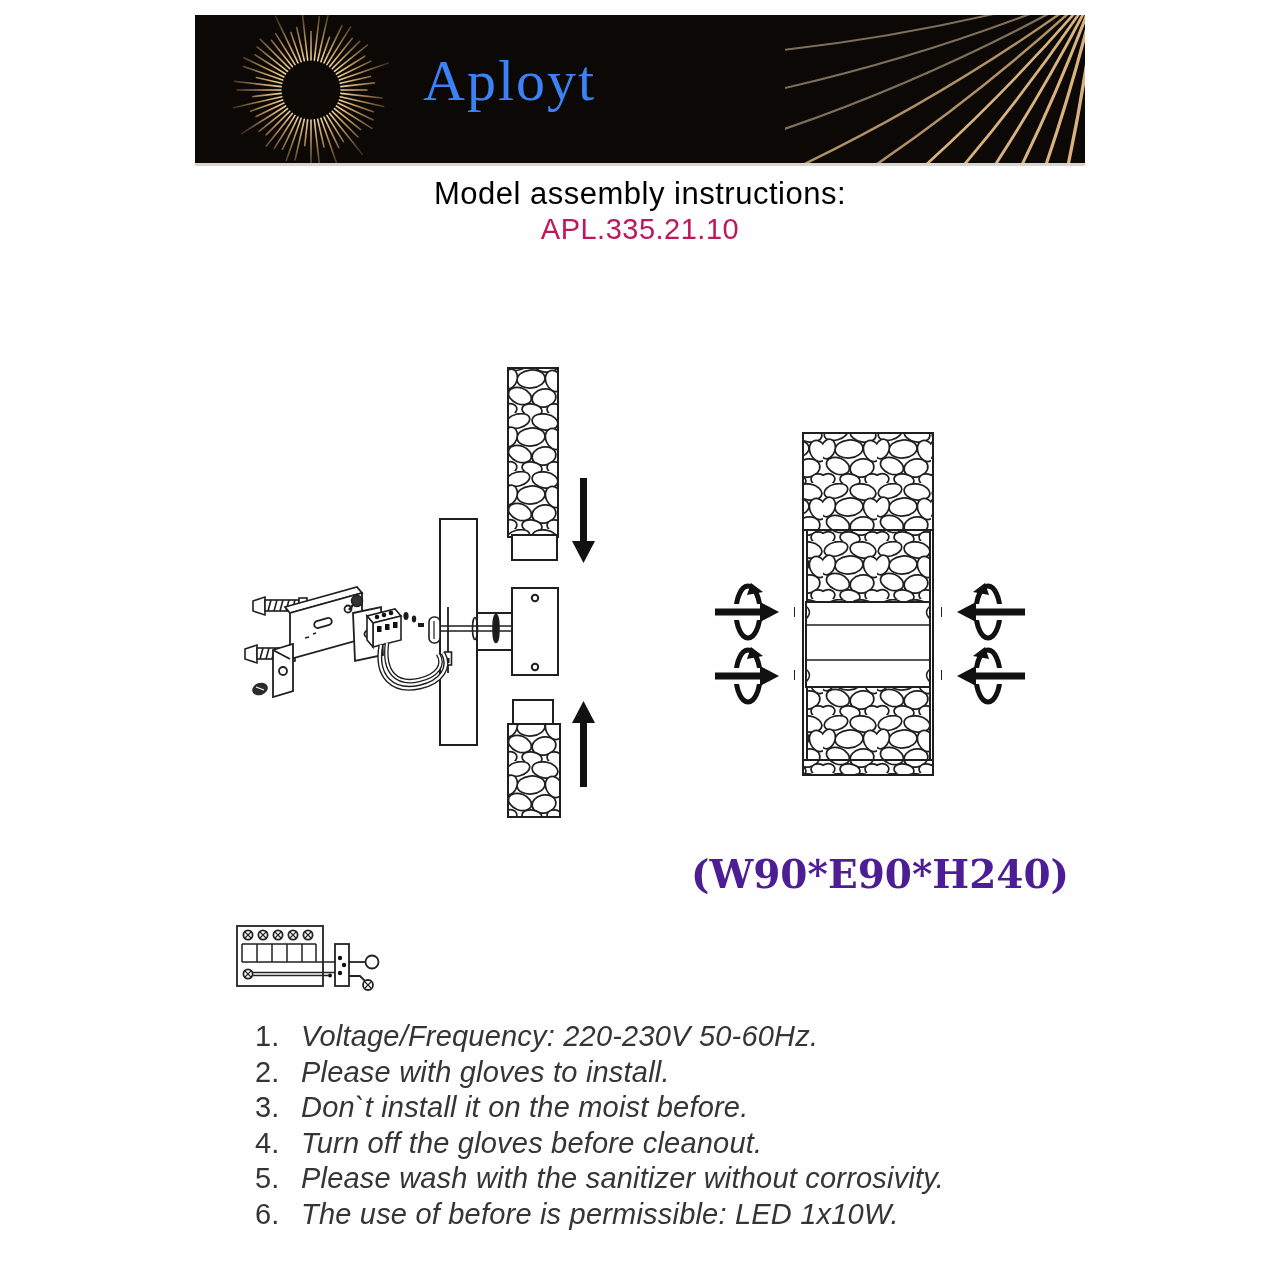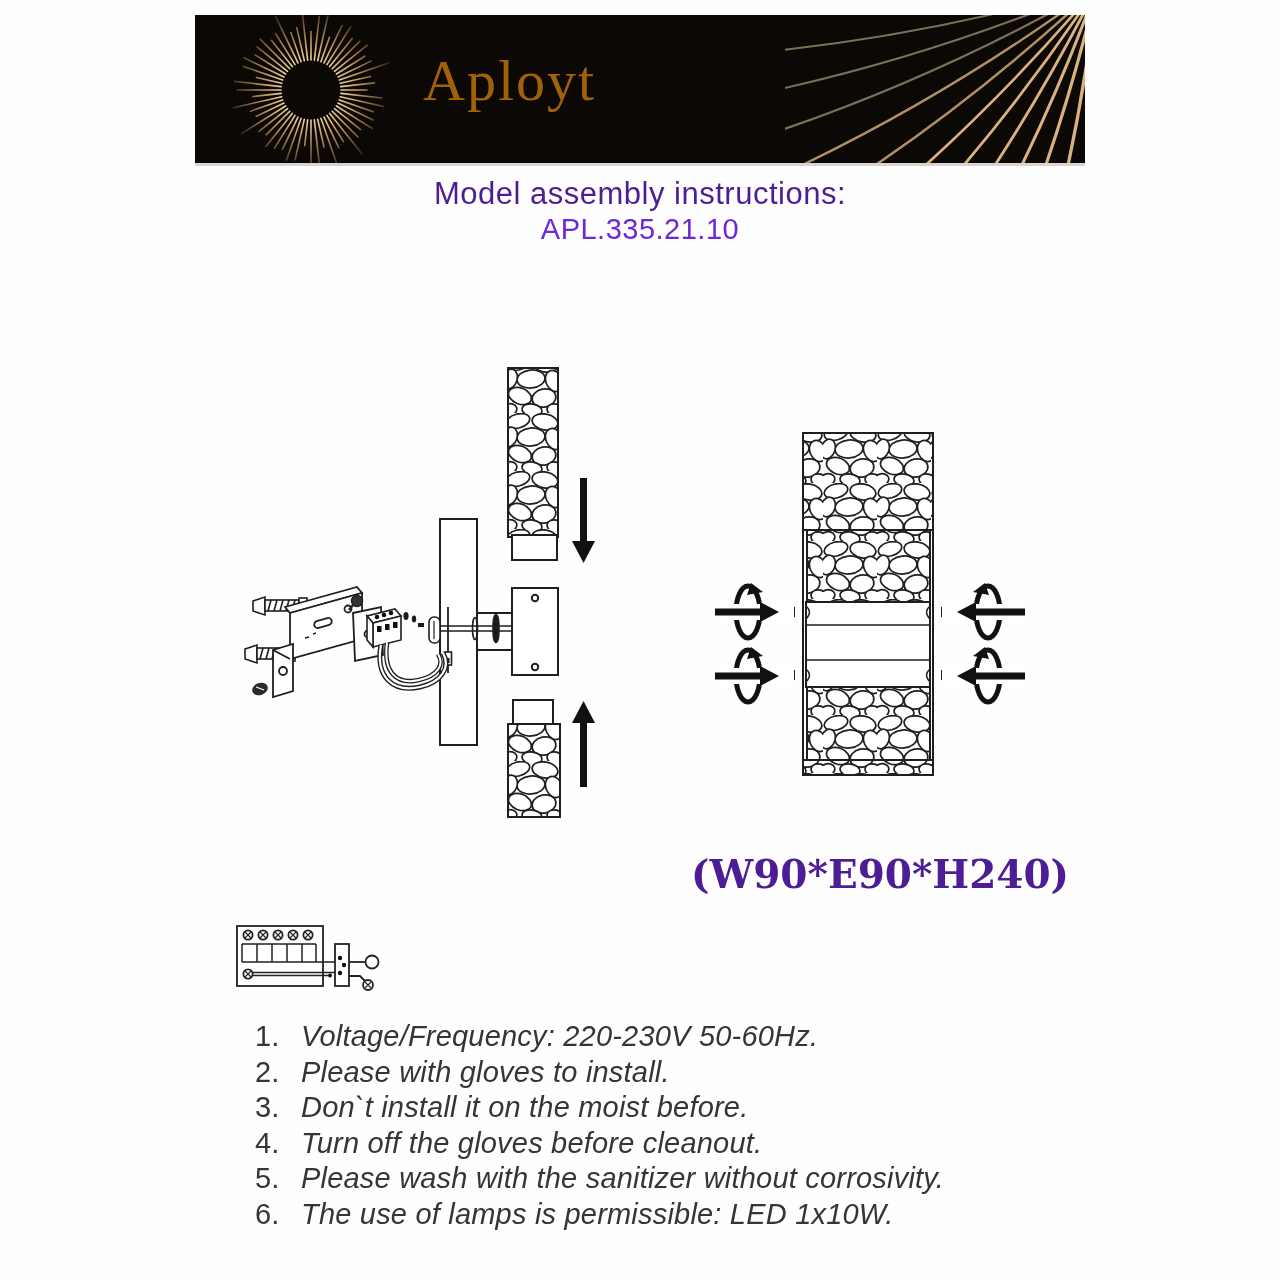--- a/index.html
+++ b/index.html
@@ -9,31 +9,31 @@
   }
   
   .banner{
     position:absolute;left:195px;top:15px;width:890px;height:148px;
     background:#0b0806;border-bottom:3px solid #d8d4cf;overflow:hidden;
   }
   .sunburst{position:absolute;left:28px;top:0;width:180px;height:148px;}
   .wordmark{
     position:absolute;left:228px;top:32px;
     font-family:"Liberation Serif", serif;font-size:58px;font-weight:400;
-    color:#a16207;letter-spacing:2px;
+    color:#3b82f6;letter-spacing:2px;
   }
   .fanrays{position:absolute;right:0;top:0;width:300px;height:148px;}
   
   .title-line1{
     position:absolute;left:0;top:176px;width:1280px;text-align:center;
-    font-size:31px;letter-spacing:.5px;color:#4c1d95;
+    font-size:31px;letter-spacing:.5px;color:#000000;
   }
   .title-line2{
     position:absolute;left:0;top:213px;width:1280px;text-align:center;
-    font-size:29px;letter-spacing:.5px;color:#6d28d9;
+    font-size:29px;letter-spacing:.5px;color:#be185d;
   }
   
   .svg-exploded{position:absolute;left:235px;top:355px;width:405px;height:490px;}
   .svg-assembled{position:absolute;left:715px;top:425px;width:310px;height:360px;}
   .svg-wiring{position:absolute;left:232px;top:918px;width:203px;height:95px;}
   .dims{
     position:absolute;left:690px;top:851px;width:380px;text-align:center;
     font-family:"DejaVu Serif","Liberation Serif",serif;font-weight:700;
     font-size:39px;color:#4c1d95;letter-spacing:0px;white-space:nowrap;
   }
@@ -376,17 +376,17 @@
     <div class="instr-row">
       <span class="instr-num">4.</span>
       <span class="instr-text">Turn off the gloves before cleanout.</span>
     </div>
     <div class="instr-row">
       <span class="instr-num">5.</span>
       <span class="instr-text">Please wash with the sanitizer without corrosivity.</span>
     </div>
     <div class="instr-row">
       <span class="instr-num">6.</span>
-      <span class="instr-text">The use of lamps is permissible: LED 1x10W.</span>
+      <span class="instr-text">The use of before is permissible: LED 1x10W.</span>
     </div>
   </div>
 
 </div>
 
 </body></html>

